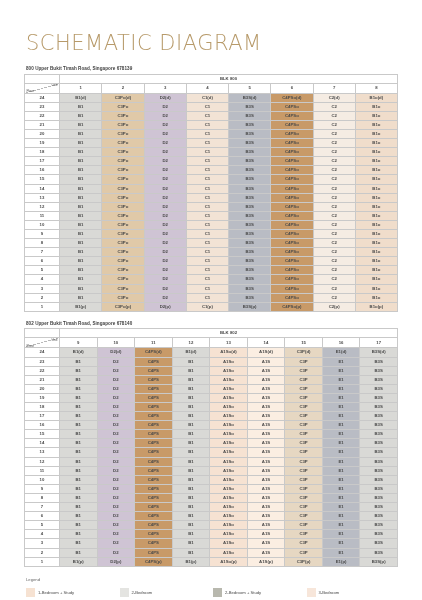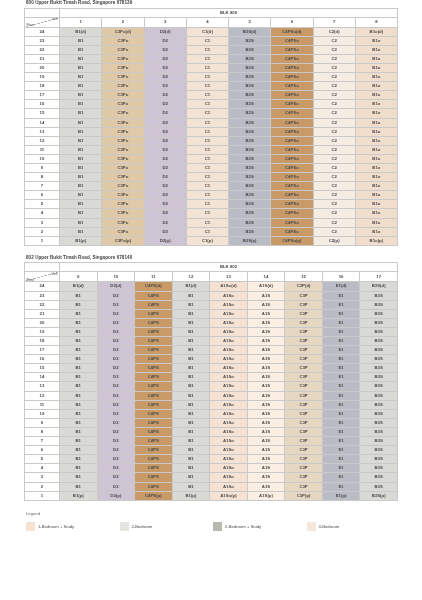--- a/index.html
+++ b/index.html
@@ -84,20 +84,21 @@
   }
   .legenditem{display:flex;align-items:center;gap:3px;}
   .sw{width:9px;height:9px;display:inline-block;flex:0 0 auto;}
   .lbl{font-size:4.2px;color:#4a4a4a;white-space:nowrap;}
 </style>
 </head>
 <body>
 
 <div class="page">
 
+  <div class="title">SCHEMATIC DIAGRAM</div>
 
   <div>
     <div class="addr">800 Upper Bukit Timah Road, Singapore 678139</div>
     <table class="grid">
       <tbody>
           <tr>
             <td class="floorcell"></td>
             <td class="blk" colspan="8">BLK 800</td>
           </tr>
           <tr>

